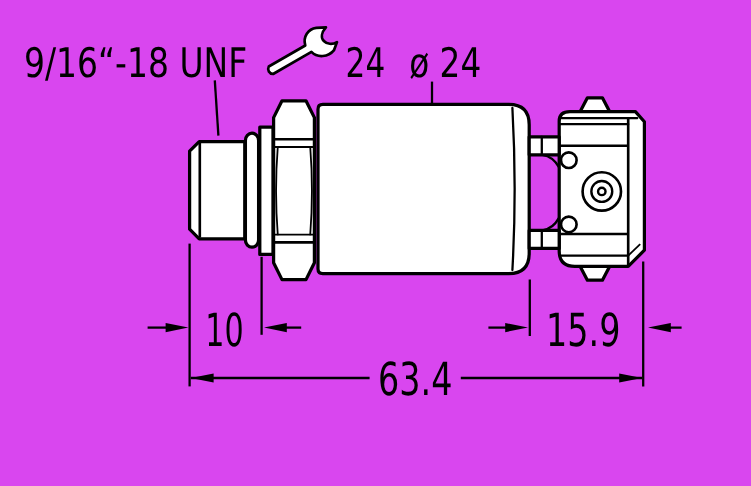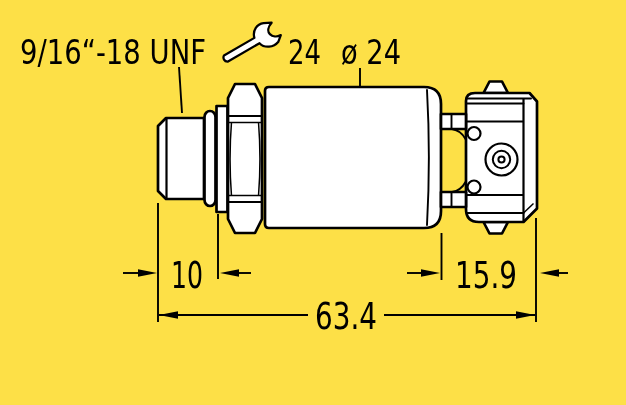--- a/index.html
+++ b/index.html
@@ -1,16 +1,16 @@
 <!DOCTYPE html>
 <html><head>
 <meta charset="utf-8">
 <style>
   html,body{margin:0;padding:0;background:#ffffff;}
-  .stage{position:relative;width:626px;height:405px;background:#fde047;overflow:hidden;
+  .stage{position:relative;width:626px;height:405px;background:#d946ef;overflow:hidden;
          font-family:"DejaVu Sans","Liberation Sans",sans-serif;}
   svg{display:block;}
   .outline{fill:#ffffff;stroke:#000000;stroke-width:2.7;stroke-linejoin:round;}
   .detail{fill:none;stroke:#000000;stroke-width:1.9;stroke-linejoin:round;stroke-linecap:round;}
   .detail2{fill:none;stroke:#000000;stroke-width:2.2;}
   .thin{fill:none;stroke:#000000;stroke-width:1.5;}
   .dimline{fill:none;stroke:#000000;stroke-width:1.9;}
   .arrow{fill:#000000;stroke:none;}
   .lbl{font-size:34px;fill:#000000;}
   .dim{font-size:38px;fill:#000000;}

